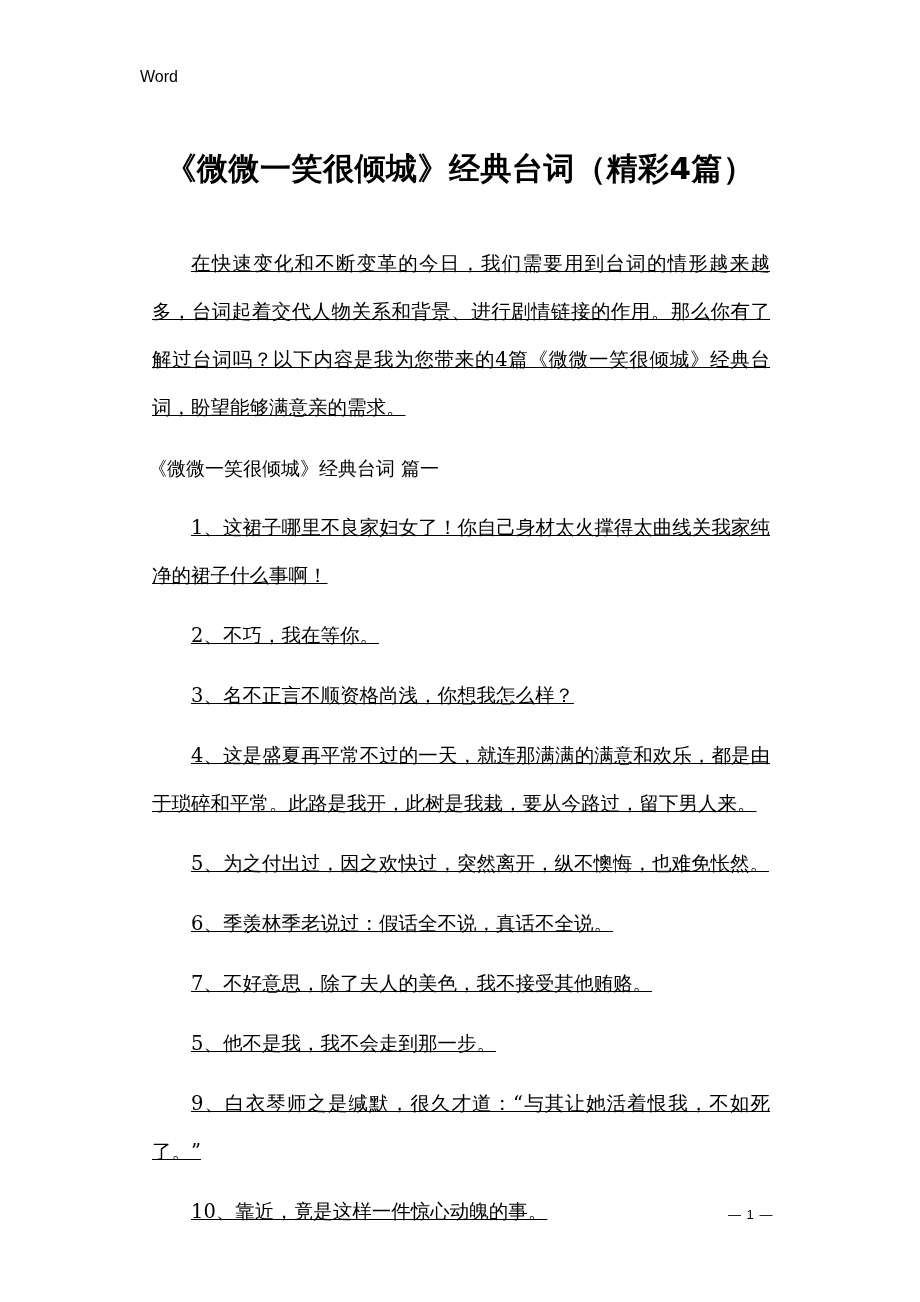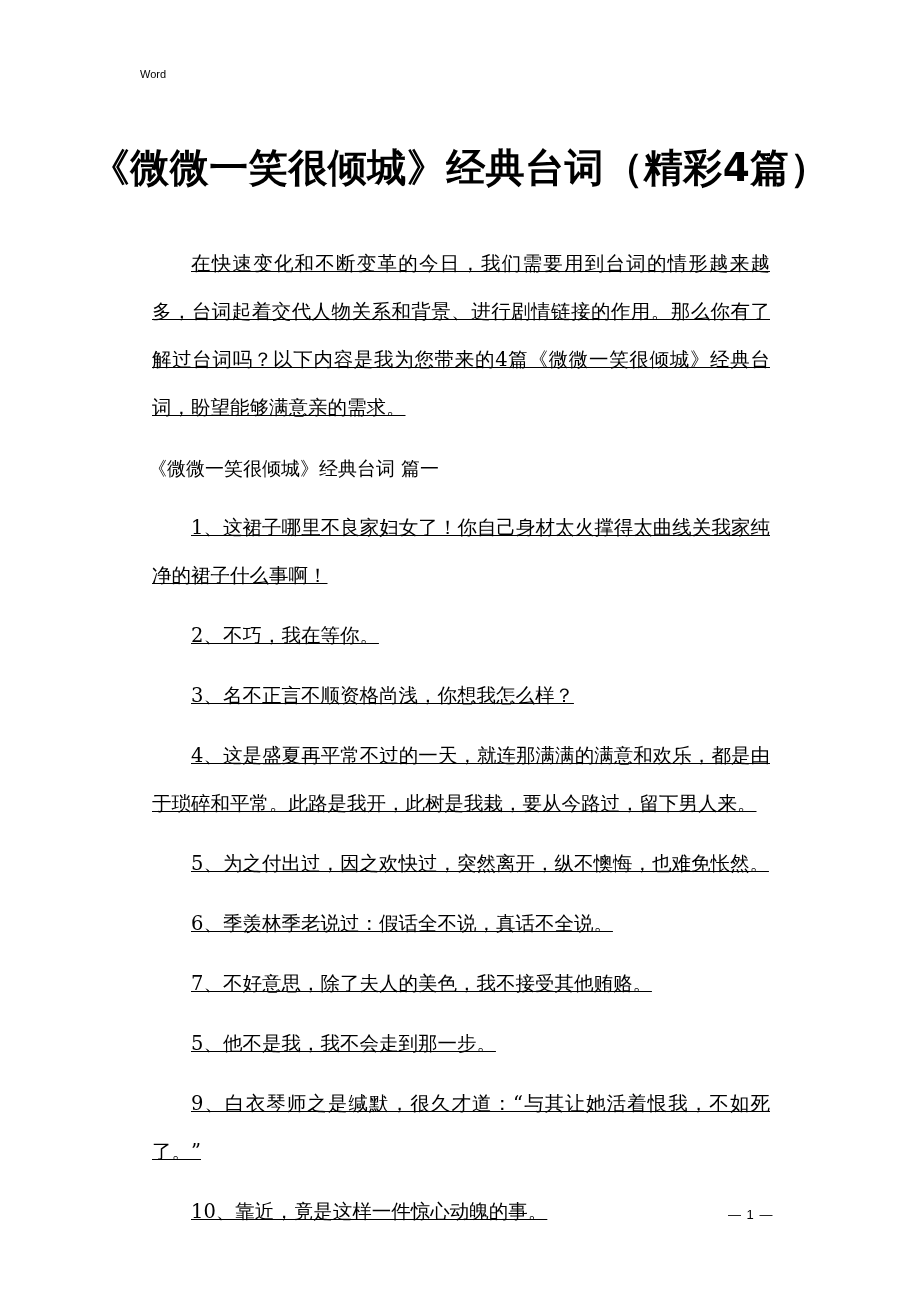--- a/index.html
+++ b/index.html
@@ -13,32 +13,32 @@
       position: relative;
       overflow: hidden;
       color: #000000;
       font-family: "DejaVu Serif", "Liberation Serif", serif;
     }
     .header-label {
       position: absolute;
       left: 140px;
       top: 68px;
       font-family: "Liberation Sans", "DejaVu Sans", sans-serif;
-      font-size: 11px;
+      font-size: 16px;
       color: #000;
     }
     .doc-title {
       position: absolute;
       left: 0;
       width: 920px;
       top: 146px;
       text-align: center;
       font-family: "DejaVu Sans", "Liberation Sans", sans-serif;
       font-weight: bold;
-      font-size: 39px;
+      font-size: 31px;
       line-height: 44px;
       letter-spacing: 0.5px;
     }
     .content {
       position: absolute;
       left: 140px;
       width: 642px;
       top: 228px;
       font-size: 19.5px;
       line-height: 48px;

